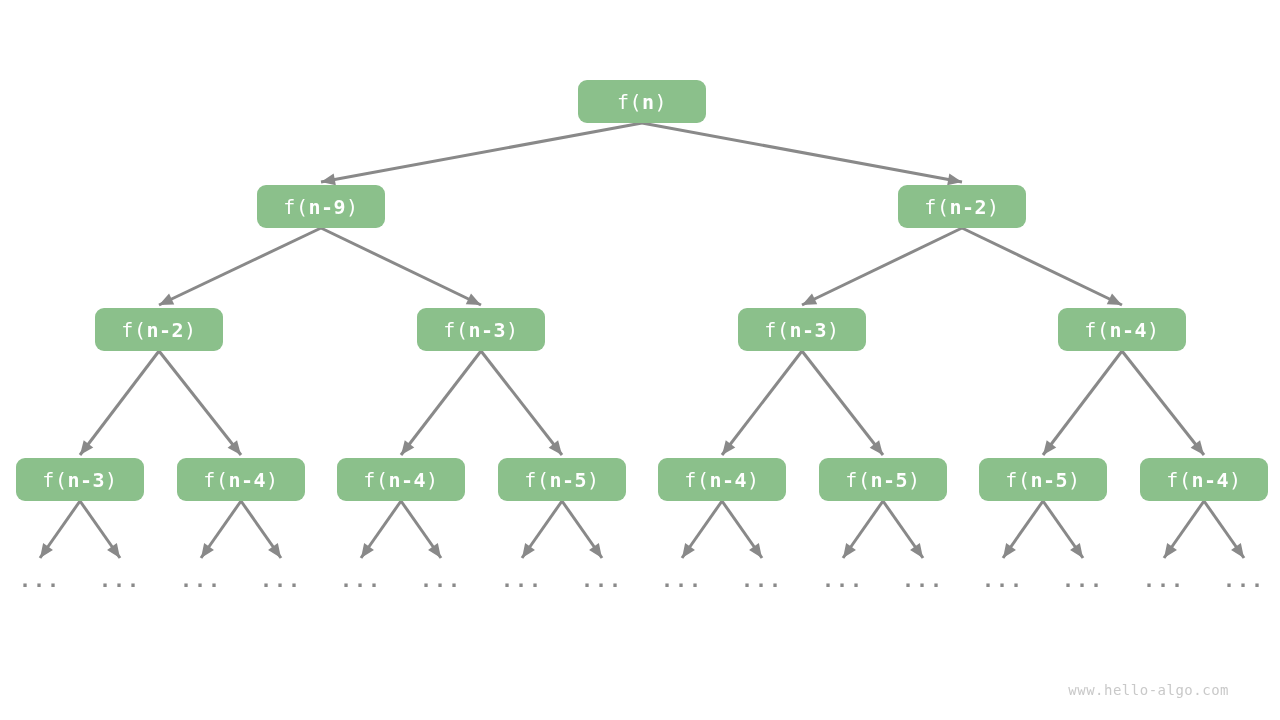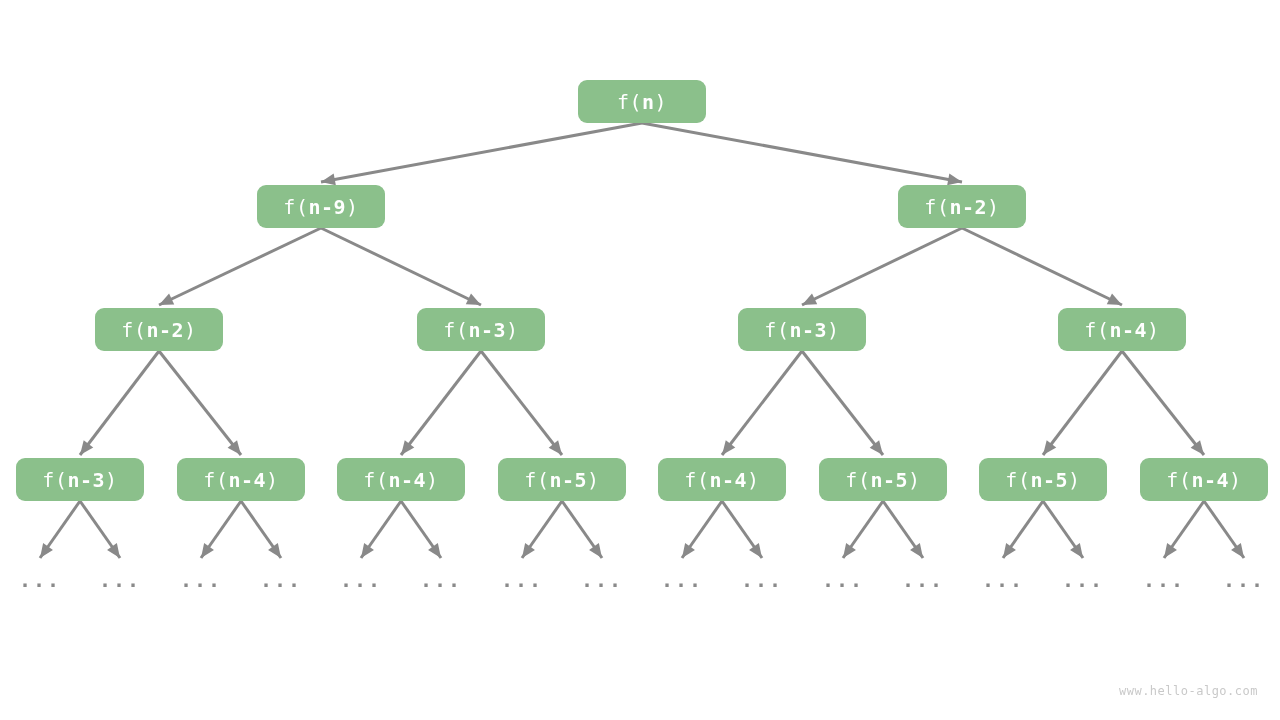--- a/index.html
+++ b/index.html
@@ -41,23 +41,23 @@
     width: 60px;
     height: 28px;
     line-height: 28px;
     text-align: center;
     font-size: 20px;
     font-weight: bold;
     letter-spacing: 2px;
   }
   .watermark {
     position: absolute;
-    right: 22px;
+    right: 51px;
     bottom: 22px;
-    font-size: 12px;
+    font-size: 14px;
     letter-spacing: 0.5px;
   }
 </style>
 </head>
 <body style="background: rgb(255, 255, 255);">
 
 <div class="canvas">
   <svg class="edges-layer" width="1280" height="720" viewBox="0 0 1280 720">
     <defs>
       <marker id="arrowhead" markerUnits="userSpaceOnUse" markerWidth="16" markerHeight="14" viewBox="0 0 16 14" refX="15" refY="7" orient="auto">

